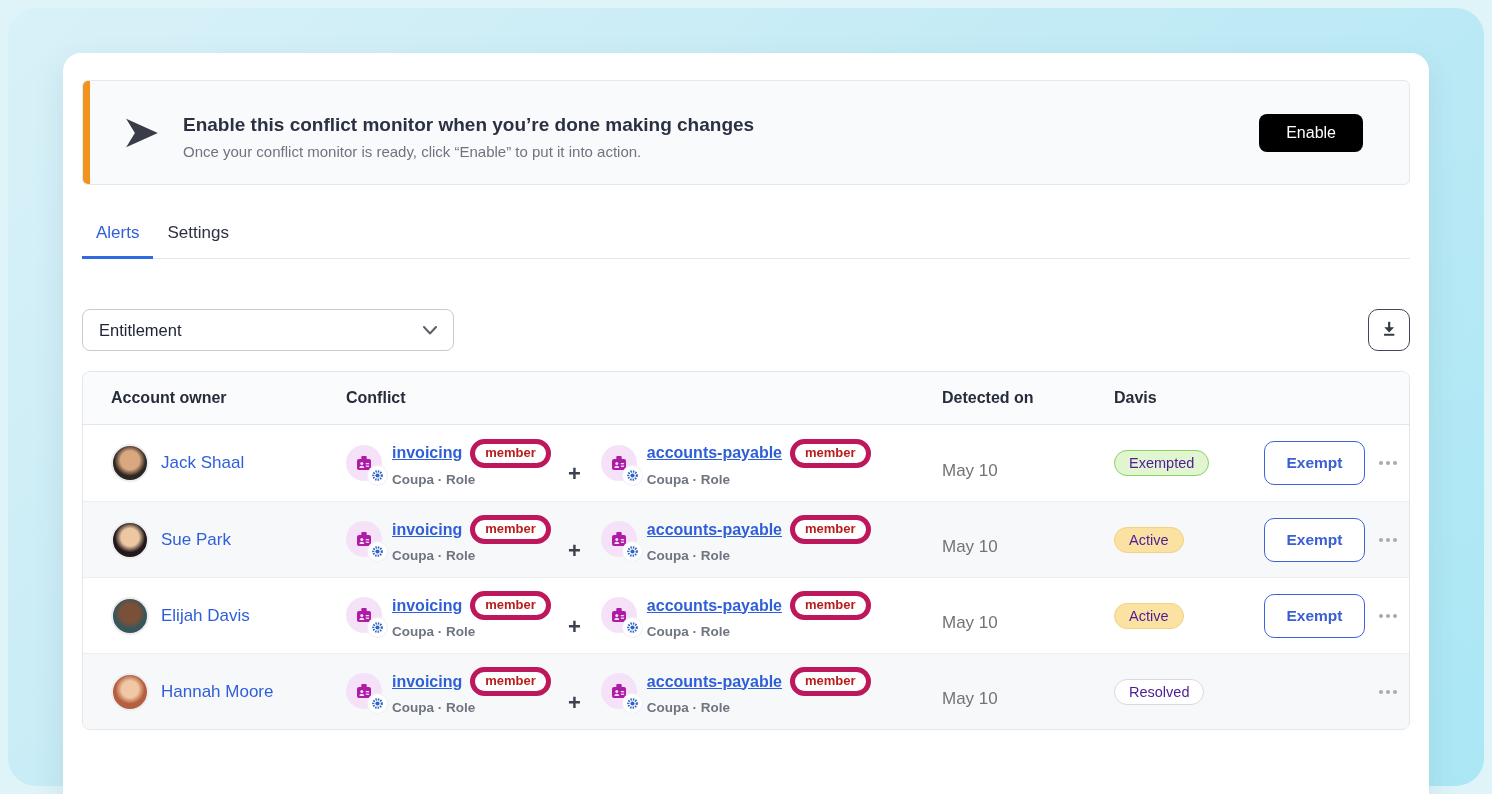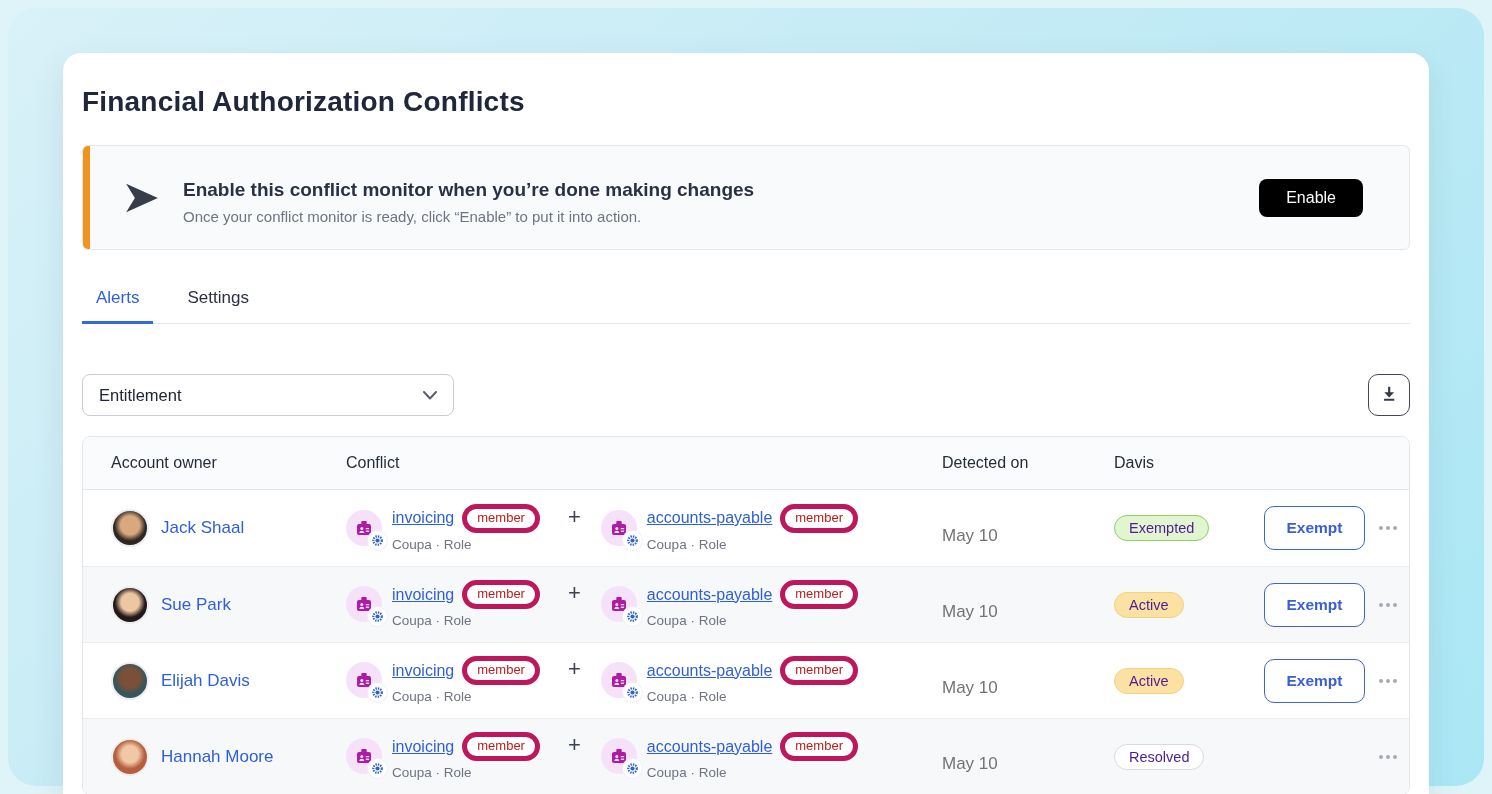--- a/index.html
+++ b/index.html
@@ -23,54 +23,54 @@
     width:7px; background:var(--accent,#f0931f); }
   .banner-icon { flex:0 0 auto; margin:0 20px 0 14px; display:flex; }
   .banner-text { flex:1 1 auto;margin-top:8px; }
   .banner-title { font-size:19px; font-weight:700; color:#2b3142; }
   .banner-sub { margin-top:7px; font-size:15px; color:#6e7480; }
   .enable-btn { flex:0 0 auto; margin-right:22px; background:#000000; color:#fff;
     border:none; border-radius:8px; padding:10px 27px; font-size:16px;
     font-family:inherit; cursor:pointer; }
 
   
-  .tabs { margin-top:38px; display:flex; gap:20px; border-bottom:1px solid #e6e7eb; }
+  .tabs { margin-top:38px; display:flex; border-bottom:1px solid #e6e7eb; }
   .tab { padding:0 14px 13px; font-size:17px; color:#2b3142; cursor:pointer;
     border-bottom:3px solid transparent; margin-bottom:-1px; }
   .tab.active { color:#2f5fd8; border-bottom-color:#2f6ae0; }
 
   
   .toolbar { margin-top:50px; display:flex; align-items:center; justify-content:space-between; }
   .dropdown { width:372px; height:42px; border:1px solid #c9cbd1; border-radius:8px;
     display:flex; align-items:center; padding:0 16px; font-size:16.5px; color:#202637;
     background:#fff; cursor:pointer; }
   .dropdown .chev { margin-left:auto; display:flex; }
   .dl-btn { width:42px; height:42px; border:1.5px solid #41475a; border-radius:10px;
     background:#fff; display:flex; align-items:center; justify-content:center; cursor:pointer; }
 
   
   .table { margin-top:20px; border:1px solid #e5e6ea; border-radius:8px; overflow:hidden; }
   .thead, .row { display:grid; grid-template-columns:263px 596px 172px 150px 1fr;
     align-items:center; }
   .thead { height:53px; background:#fafbfc; border-bottom:1px solid #e5e6ea;
-    font-size:16px; font-weight:400; color:#262c3b; }
+    font-size:16px; font-weight:700; color:#262c3b; }
   .thead .hcell:first-child { padding-left:28px; }
   .row { height:76px; background:#fff; }
   .row + .row { border-top:1px solid #edeef1; }
   .row:nth-child(even) { background:#f7f8fa; }
 
   .owner { display:flex; align-items:center; gap:12px; padding-left:28px; }
   .avatar { width:38px; height:38px; border-radius:50%; border:2px solid #eceef1; flex:0 0 auto; }
   .avatar-0 { background:radial-gradient(circle at 50% 42%, #d9a87f 0 36%, #2e2621 60%); }
   .avatar-1 { background:radial-gradient(circle at 50% 42%, #ecc7a2 0 34%, #23191b 58%); }
   .avatar-2 { background:radial-gradient(circle at 50% 42%, #7a5038 0 36%, #37565a 60%); }
   .avatar-3 { background:radial-gradient(circle at 50% 42%, #f0c8a6 0 32%, #b65f3f 56%); }
   .owner-name { font-size:17px; color:#2f5fd8; cursor:pointer; text-decoration:none; }
 
-  .conflict { display:flex; align-items:flex-start; }
+  .conflict { display:flex; align-items:flex-end;font-weight:bold; }
   .ent { display:flex; align-items:center; gap:10px; }
   .ent:first-child { width:202px; }
   .ent-icon { position:relative; width:36px; height:36px; border-radius:50%;
     background:#f6e2f8; display:flex; align-items:center; justify-content:center; flex:0 0 auto; }
   .ent-sub { position:absolute; right:-5px; bottom:-4px; width:19px; height:19px;
     border-radius:50%; background:#fff; display:flex; align-items:center; justify-content:center;
     box-shadow:0 0 0 1px #f0f1f4; }
   .ent-text { display:flex; flex-direction:column; line-height:1.15; }
   .ent-line1 { display:flex; align-items:center; }
   .ent-link { font-size:16px; color:#2f5fd8; text-decoration:underline; cursor:pointer; }
@@ -93,21 +93,20 @@
     font-weight:600; font-family:inherit; cursor:pointer; }
   .more { display:flex; gap:3px; cursor:pointer; padding:4px 2px; }
   .dot { width:4px; height:4px; border-radius:50%; background:#a6aab2; display:block; }
 </style>
 </head>
 <body>
 
 <div class="backdrop">
   <div class="card">
 
-    <h1 class="page-title">Financial Authorization Conflicts</h1>
 
     <div class="banner" style="--accent: #f0931f;">
       <span class="banner-icon">
         <svg width="42" height="38" viewBox="0 0 24 24">
             <path d="M2 3 L22 12 L2 21 L7.5 12 Z" fill="#383d49"></path>
           </svg>
       </span>
       <div class="banner-text">
         <div class="banner-title">Enable this conflict monitor when you’re done making changes</div>
         <div class="banner-sub">Once your conflict monitor is ready, click “Enable” to put it into action.</div>

